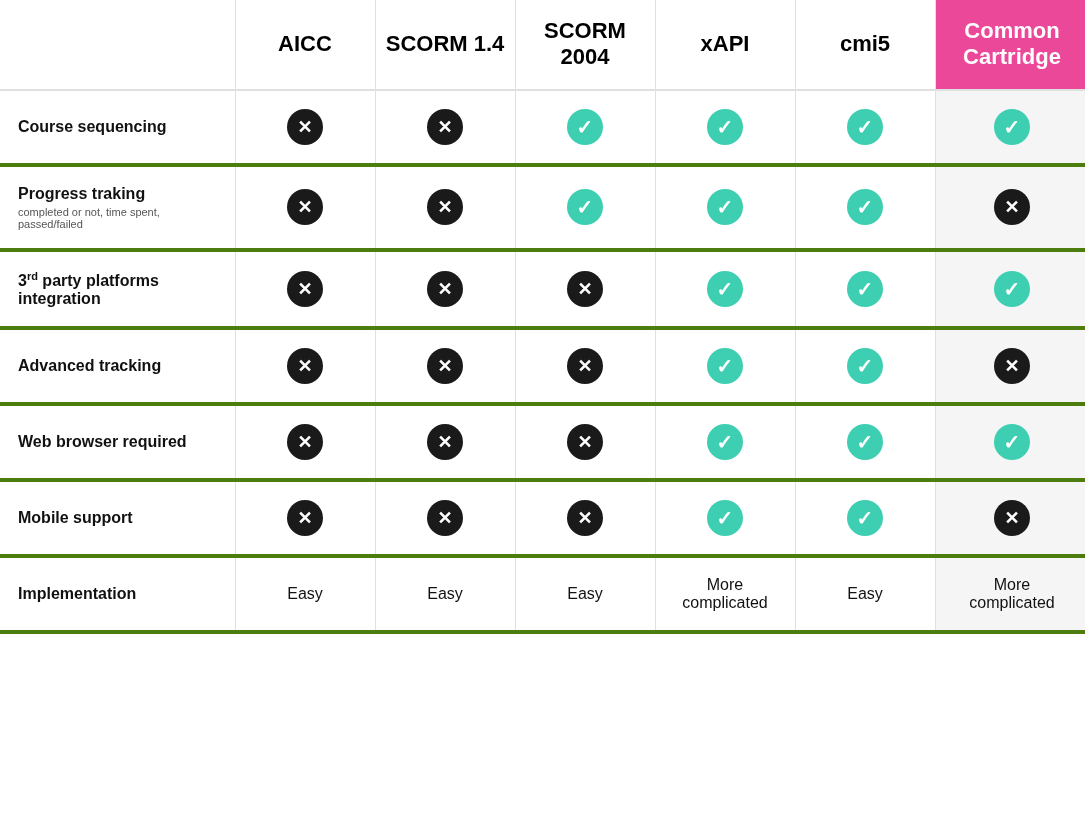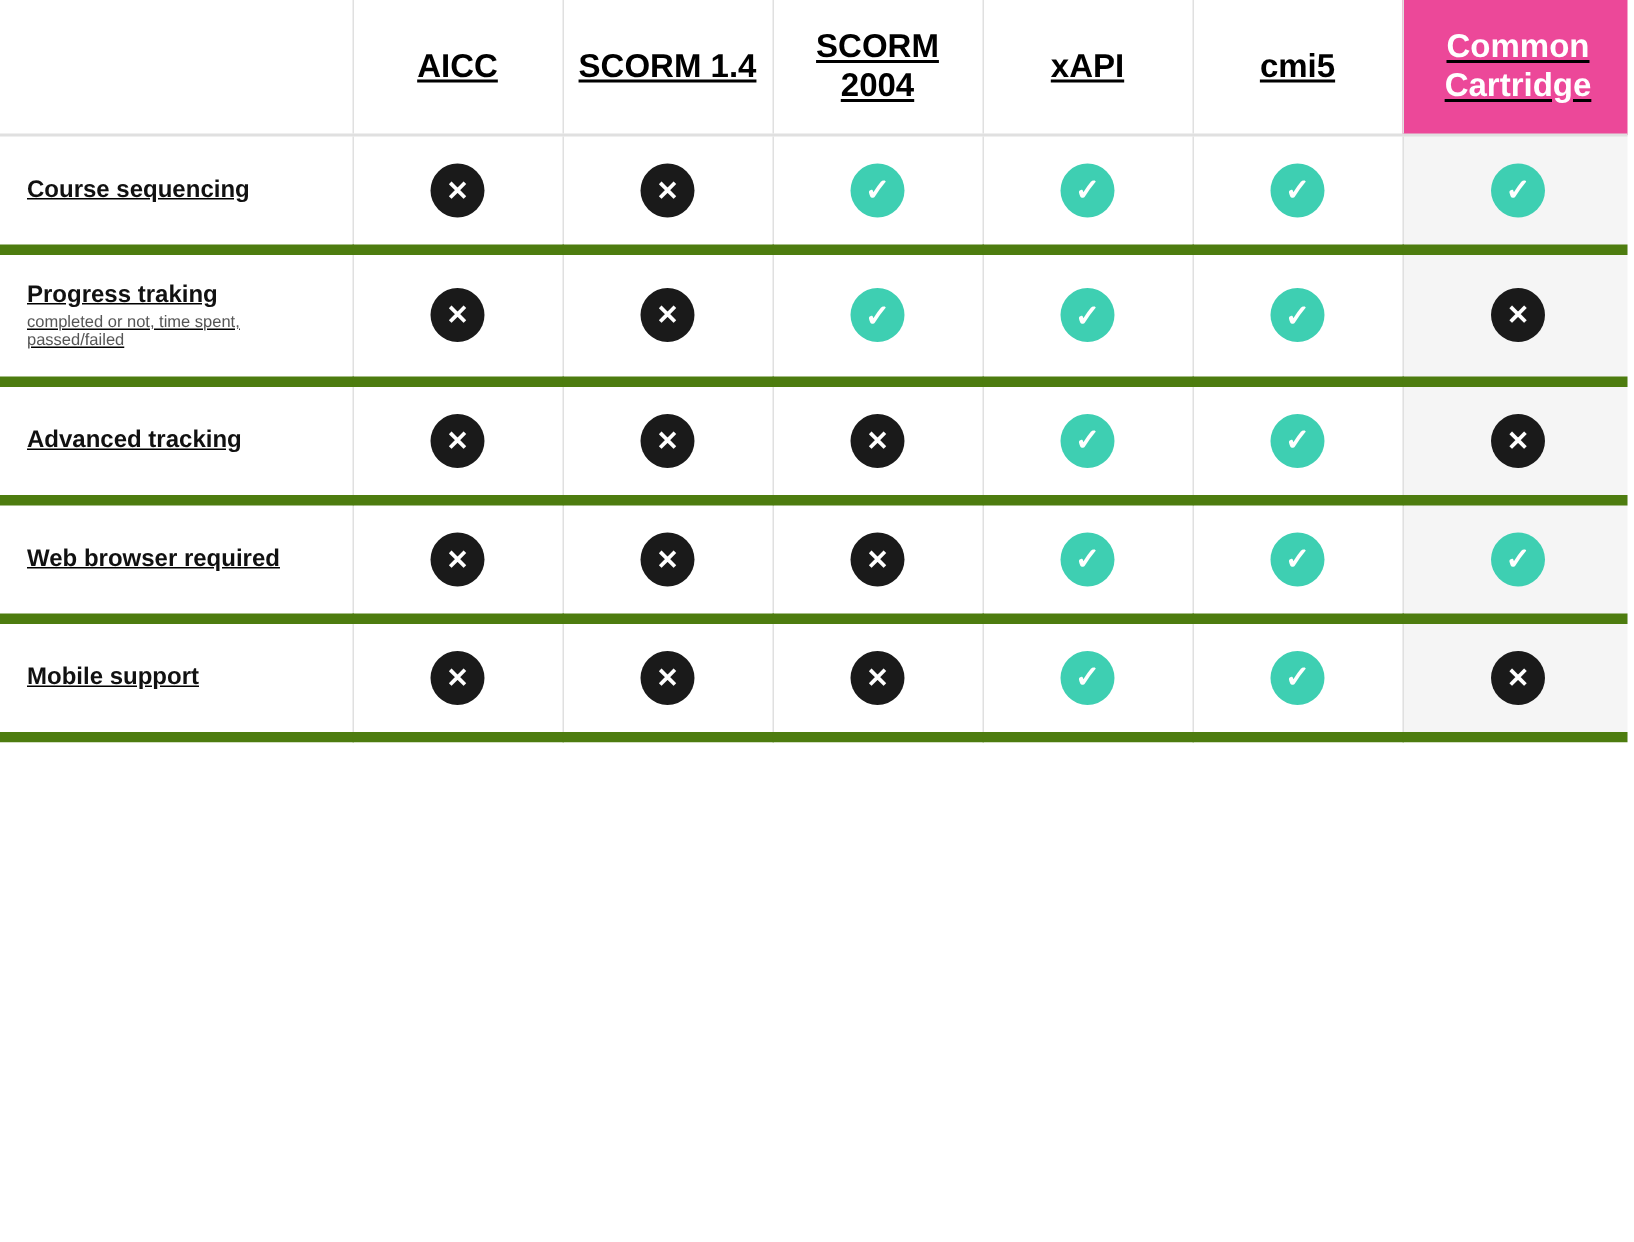--- a/index.html
+++ b/index.html
@@ -5,21 +5,20 @@
     * { box-sizing: border-box; margin: 0; padding: 0; }
     body {
       font-family: 'Arial', sans-serif;
       background: #fff;
       width: 1089px;
       min-height: 828px;
     }
     .table-container {
       width: 1085px;
       overflow: hidden;
-      text-decoration: underline;
     }
     table {
       width: 100%;
       border-collapse: collapse;
       table-layout: fixed;
     }
     col.col-feature { width: 235px; }
     col.col-aicc    { width: 140px; }
     col.col-scorm12 { width: 140px; }
     col.col-scorm04 { width: 140px; }
@@ -39,21 +38,21 @@
     }
     thead th:first-child {
       border-left: none;
     }
     thead th.col-cc-head {
       background: #ec4899;
       color: #fff;
     }
 
     tbody tr {
-      border-bottom: 7px solid #4d7c0f;
+      border-bottom: 4px solid #4d7c0f;
     }
     tbody td {
       padding: 18px 10px;
       text-align: center;
       border-right: 1px solid #e0e0e0;
       vertical-align: middle;
       font-size: 16px;
       color: #222;
     }
     tbody td:first-child {
@@ -147,20 +146,29 @@
         <tr>
     <td><strong>Progress traking</strong><span class="feature-sub">completed or not, time spent, passed/failed</span></td>
     <td class=""><span class="icon-cross">✕</span></td>
     <td class=""><span class="icon-cross">✕</span></td>
     <td class=""><span class="icon-check">✓</span></td>
     <td class=""><span class="icon-check">✓</span></td>
     <td class=""><span class="icon-check">✓</span></td>
     <td class="col-cc-cell"><span class="icon-cross">✕</span></td>
   </tr>
         <tr>
+    <td><strong>3<sup>rd</sup> party platforms integration</strong></td>
+    <td class=""><span class="icon-cross">✕</span></td>
+    <td class=""><span class="icon-cross">✕</span></td>
+    <td class=""><span class="icon-cross">✕</span></td>
+    <td class=""><span class="icon-check">✓</span></td>
+    <td class=""><span class="icon-check">✓</span></td>
+    <td class="col-cc-cell"><span class="icon-check">✓</span></td>
+  </tr>
+        <tr>
     <td><strong>Advanced tracking</strong></td>
     <td class=""><span class="icon-cross">✕</span></td>
     <td class=""><span class="icon-cross">✕</span></td>
     <td class=""><span class="icon-cross">✕</span></td>
     <td class=""><span class="icon-check">✓</span></td>
     <td class=""><span class="icon-check">✓</span></td>
     <td class="col-cc-cell"><span class="icon-cross">✕</span></td>
   </tr>
         <tr>
     <td><strong>Web browser required</strong></td>
@@ -172,16 +180,25 @@
     <td class="col-cc-cell"><span class="icon-check">✓</span></td>
   </tr>
         <tr>
     <td><strong>Mobile support</strong></td>
     <td class=""><span class="icon-cross">✕</span></td>
     <td class=""><span class="icon-cross">✕</span></td>
     <td class=""><span class="icon-cross">✕</span></td>
     <td class=""><span class="icon-check">✓</span></td>
     <td class=""><span class="icon-check">✓</span></td>
     <td class="col-cc-cell"><span class="icon-cross">✕</span></td>
+  </tr>
+        <tr>
+    <td><strong>Implementation</strong></td>
+    <td class=""><span class="text-cell">Easy</span></td>
+    <td class=""><span class="text-cell">Easy</span></td>
+    <td class=""><span class="text-cell">Easy</span></td>
+    <td class=""><span class="text-cell">More<br>complicated</span></td>
+    <td class=""><span class="text-cell">Easy</span></td>
+    <td class="col-cc-cell"><span class="text-cell">More<br>complicated</span></td>
   </tr>
       </tbody>
   </table>
 </div>
 
 </body></html>

